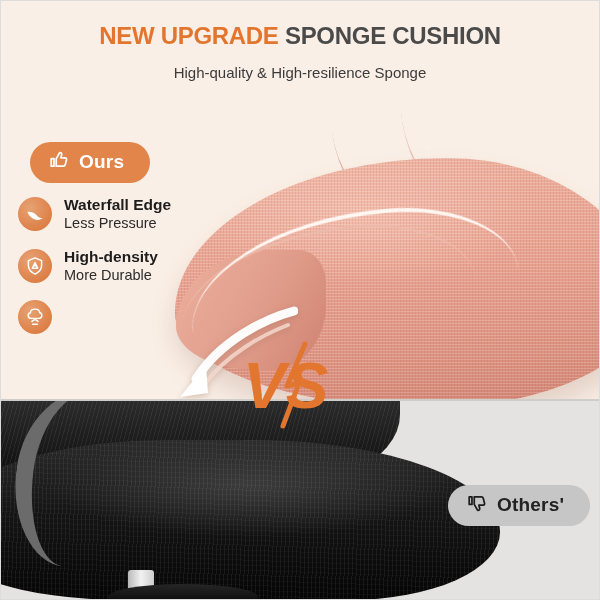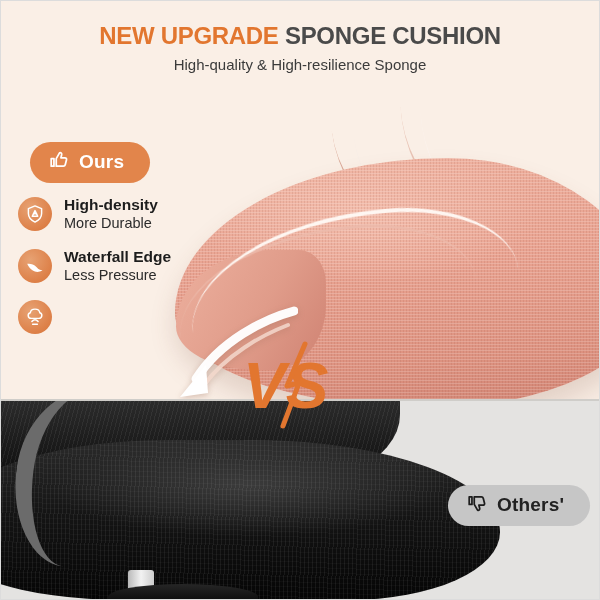--- a/index.html
+++ b/index.html
@@ -12,21 +12,21 @@
 
   
   .header{position:absolute;left:0;top:0;width:600px;height:100px;background:#faefe6;z-index:30;}
   .title{
     position:absolute;left:0;top:22px;width:600px;text-align:center;
     font-size:24px;font-weight:bold;letter-spacing:-0.3px;white-space:nowrap;
   }
   .title .hl{color:#e2762f;}
   .title .rest{color:#4a4a4a;}
   .subtitle{
-    position:absolute;left:0;top:56px;width:600px;text-align:center;
+    position:absolute;left:0;top:64px;width:600px;text-align:center;
     font-size:15px;color:#3b3b3b;
   }
 
   
   .sec-top{position:absolute;left:0;top:100px;width:600px;height:300px;background:#faefe6;overflow:hidden;}
   .sec-bottom{position:absolute;left:0;top:400px;width:600px;height:200px;background:#e4e3e1;overflow:hidden;}
   .divider{position:absolute;left:0;top:399px;width:600px;height:2px;background:#cfcdc9;z-index:12;}
 
   
   .pink-stage{position:absolute;left:0;top:0;width:600px;height:300px;}
@@ -190,42 +190,42 @@
                    c-.25 1-1 1.6-2 1.6 H9 z"></path>
         </svg>
       </span>
       <span class="lbl">Ours</span>
     </div>
 
     <div class="features" style="top:96px">
 
       <div class="feat">
         <span class="feat-ico">
+          <svg width="22" height="22" viewBox="0 0 24 24" fill="none">
+            <path d="M3.5 9.5 c5.5 0 8.5 1.6 10.6 4.1 c1.6 1.9 3.4 3 6.1 3 c-3.4 2.3-7.5 2.4-10.6 .4
+                     C6.2 14.9 4.6 11.9 3.5 9.5 z" fill="#ffffff"></path>
+          </svg>
+        </span>
+        <span class="feat-txt">
+          <span class="feat-title">Waterfall Edge</span><br>
+          <span class="feat-sub">Less Pressure</span>
+        </span>
+      </div>
+
+      <div class="feat">
+        <span class="feat-ico">
           <svg width="22" height="22" viewBox="0 0 24 24" fill="none" stroke="#ffffff" stroke-width="1.6" stroke-linejoin="round" stroke-linecap="round">
             <path d="M12 3.2 L19.2 6.1 v5.4 c0 4.3-3 7.4-7.2 9.3 c-4.2-1.9-7.2-5-7.2-9.3 V6.1 z"></path>
             <path d="M12 8.3 L15 14.4 H9 z"></path>
             <path d="M10.4 11.8 h3.2"></path>
           </svg>
         </span>
         <span class="feat-txt">
           <span class="feat-title">High-density</span><br>
           <span class="feat-sub">More Durable</span>
-        </span>
-      </div>
-
-      <div class="feat">
-        <span class="feat-ico">
-          <svg width="22" height="22" viewBox="0 0 24 24" fill="none">
-            <path d="M3.5 9.5 c5.5 0 8.5 1.6 10.6 4.1 c1.6 1.9 3.4 3 6.1 3 c-3.4 2.3-7.5 2.4-10.6 .4
-                     C6.2 14.9 4.6 11.9 3.5 9.5 z" fill="#ffffff"></path>
-          </svg>
-        </span>
-        <span class="feat-txt">
-          <span class="feat-title">Waterfall Edge</span><br>
-          <span class="feat-sub">Less Pressure</span>
         </span>
       </div>
 
       <div class="feat">
         <span class="feat-ico">
           <svg width="22" height="22" viewBox="0 0 24 24" fill="none" stroke="#ffffff" stroke-width="1.6" stroke-linejoin="round" stroke-linecap="round">
             <path d="M12 3.4 c3 0 5 1.8 5.2 4 c1.6 .5 2.4 1.9 2.2 3.4 c-.2 1.6-1.6 2.7-3.3 2.7 H8 c-1.8 0-3.3-1.2-3.4-2.9
                      c-.1-1.5 .8-2.8 2.3-3.2 C7.1 5.2 9.1 3.4 12 3.4 z"></path>
             <path d="M8.6 16.9 c1-1.3 2.1-2 3.4-2 s2.4 .7 3.4 2"></path>
             <path d="M9.4 19.9 h5.2"></path>

